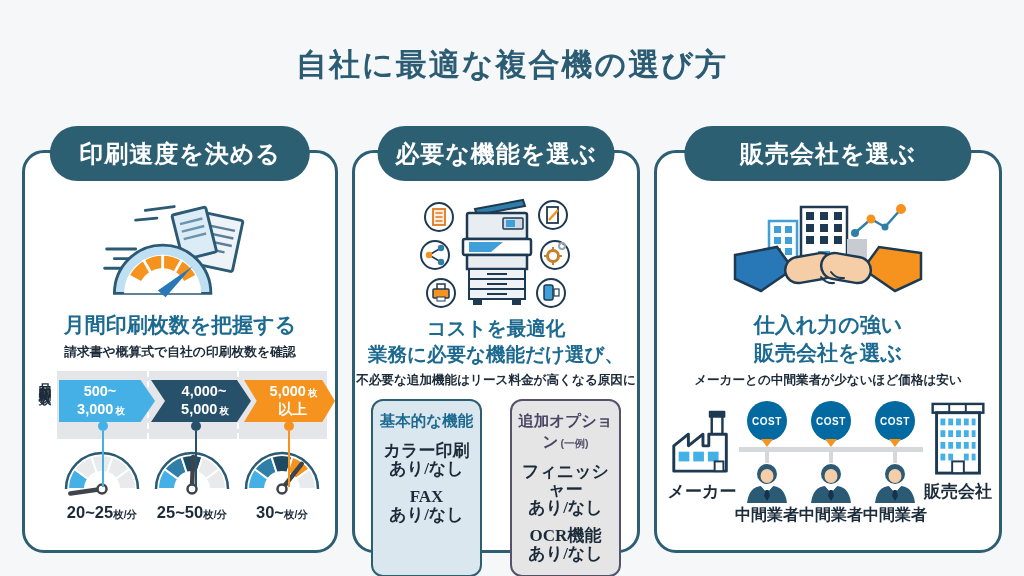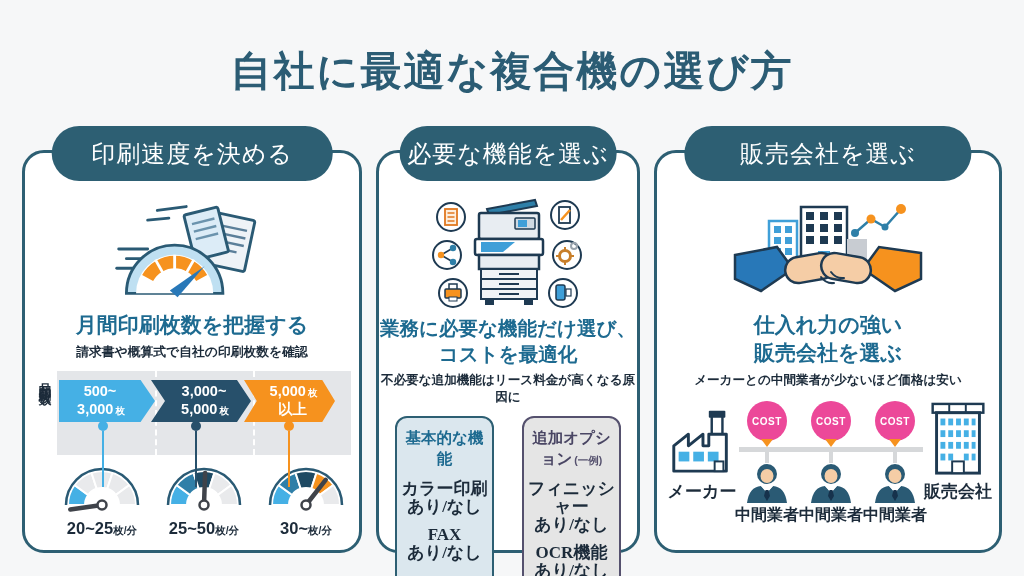--- a/index.html
+++ b/index.html
@@ -1,62 +1,62 @@
 <!DOCTYPE html>
 <html><head>
 <meta charset="utf-8">
 <style>
   * { margin:0; padding:0; box-sizing:border-box; }
   html,body { width:1024px; height:576px; }
   body { background:#f6f7f8; font-family:"Liberation Sans", sans-serif; overflow:hidden; }
   .page { position:relative; width:1024px; height:576px; }
 
   .main-title { position:absolute; top:44px; left:0; width:100%; text-align:center;
-    font-size:41px; font-weight:bold; color:#2b5c74; letter-spacing:2px; }
+    font-size:31px; font-weight:bold; color:#2b5c74; letter-spacing:2px; }
 
   .cards { position:absolute; top:150px; left:22px; width:980px; display:flex; gap:14px; }
   .card { position:relative; flex:1; height:403px; background:#fff;
     border:3px solid #2d5f73; border-radius:22px; }
   .pill { position:absolute; top:-27px; left:50%; transform:translateX(-50%);
     width:84%; height:55px; background:#2d5f73; border-radius:30px;
-    color:#fff; font-size:24px; font-weight:normal; letter-spacing:1px;
+    color:#fff; font-size:24px; font-weight:bold; letter-spacing:1px;
     display:flex; align-items:center; justify-content:center; white-space:nowrap; }
 
   .icon-area { display:flex; justify-content:center; }
   .card-heading { text-align:center; font-weight:bold; color:#1d6a90; }
   .card-sub { text-align:center; font-weight:bold; color:#1c2b3a; }
 
   
   .c1 .icon-area { margin-top:42px; height:108px; }
   .c1 .card-heading { margin-top:8px; font-size:21px; }
   .c1 .card-sub { margin-top:5px; font-size:12.8px; }
   .c1-diagram { margin:10px 8px 0 10px; display:flex; }
   .c1-axis { width:18px; writing-mode:vertical-rl; text-orientation:upright;
     font-size:12.5px; font-weight:bold; color:#1c2b3a; letter-spacing:2px; margin-top:2px; }
   .c1-main { flex:1; position:relative; margin-left:4px; }
-  .band { position:relative; height:84px; background:#e4e6e9; }
+  .band { position:relative; height:68px; background:#e4e6e9; }
   .sep { position:absolute; top:0; bottom:0; border-left:2px dashed #fff; }
   .sep.s1 { left:33.33%; } .sep.s2 { left:66.66%; }
   .chev { position:absolute; top:9px; height:42px; display:flex; flex-direction:column;
     justify-content:center; align-items:center; color:#fff; font-weight:bold;
     font-size:14.5px; line-height:17px; }
   .chev .u { font-size:9.5px; margin-left:2px; }
   .chev1 { left:2px; width:96px; background:#45b0e5;
     clip-path:polygon(0 0,85% 0,100% 50%,85% 100%,0 100%); padding-right:12px; }
   .chev2 { left:94px; width:100px; background:#27506b;
     clip-path:polygon(0 0,86% 0,100% 50%,86% 100%,0 100%,14% 50%); padding-left:8px; }
   .chev3 { left:187px; width:91px; background:#f6921e;
     clip-path:polygon(0 0,86% 0,100% 50%,86% 100%,0 100%,14% 50%); padding-left:8px; }
   .dotline { position:absolute; top:50px; width:10px; z-index:2; }
   .dotline .dot { width:10px; height:10px; border-radius:50%; }
   .dotline .line { width:2.5px; height:56px; margin-left:3.7px; }
   .d1 { left:41px; } .d1 .dot,.d1 .line { background:#45b0e5; }
   .d2 { left:134px; } .d2 .dot,.d2 .line { background:#27506b; }
   .d3 { left:227px; } .d3 .dot,.d3 .line { background:#f6921e; }
-  .gauges { display:flex; margin-top:4px;gap:12px; }
+  .gauges { display:flex; margin-top:4px; }
   .gauge-wrap { width:33.33%; text-align:center; }
   .speed-label { font-size:16.5px; font-weight:bold; color:#1c2b3a; margin-top:2px; white-space:nowrap; }
   .speed-label .u { font-size:10.5px; }
 
   
   .c2 .icon-area { margin-top:40px; height:118px; }
   .c2 .card-heading { margin-top:4px; font-size:19.5px; line-height:26px; }
   .c2 .card-sub { margin-top:5px; font-size:12.6px; }
   .boxes { display:flex; gap:28px; margin:10px 16px 0; }
   .fbox { flex:1; border-radius:12px; padding:10px 4px 12px; text-align:center; }
@@ -73,21 +73,21 @@
   .c3 .card-heading { margin-top:4px; font-size:21px; line-height:28px; }
   .c3 .card-sub { margin-top:5px; font-size:12.6px; }
   .c3-diagram { margin:12px 10px 0 12px; display:flex; }
   .c3-side { display:flex; flex-direction:column; align-items:center; }
   .c3-side.left { width:66px; padding-top:4px; }
   .c3-side.right { width:62px; }
   .side-label { font-size:17px; font-weight:bold; color:#1c2b3a; margin-top:3px; white-space:nowrap; }
   .c3-mid { flex:1; position:relative; display:flex; justify-content:space-around; }
   .cost-bar { position:absolute; left:4px; right:4px; top:46px; height:5px; background:#d6d8da; }
   .chain { display:flex; flex-direction:column; align-items:center; position:relative; }
-  .balloon { width:40px; height:40px; border-radius:50%; background:#ec4899; color:#fff;
+  .balloon { width:40px; height:40px; border-radius:50%; background:#0369a1; color:#fff;
     font-size:10px; font-weight:bold; letter-spacing:0.5px;
     display:flex; align-items:center; justify-content:center; position:relative; z-index:1; }
   .balloon::after { content:""; position:absolute; bottom:-6px; left:50%;
     transform:translateX(-50%); width:0; height:0;
     border-left:6px solid transparent; border-right:6px solid transparent;
     border-top:8px solid #f6921e; }
   .stub { width:4px; height:16px; background:#d6d8da; margin-top:6px; }
   .mm-label { font-size:16px; font-weight:bold; color:#1c2b3a; margin-top:2px; white-space:nowrap; }
 </style>
 </head>
@@ -147,21 +147,21 @@
         <div class="c1-axis">月間印刷枚数</div>
         <div class="c1-main">
           <div class="band">
             <div class="sep s1"></div>
             <div class="sep s2"></div>
             <div class="chev chev1">
               <div><span>500~</span><span class="u"></span></div>
               <div><span>3,000</span><span class="u">枚</span></div>
             </div>
             <div class="chev chev2">
-              <div><span>3,000~</span><span class="u"></span></div>
+              <div><span>4,000~</span><span class="u"></span></div>
               <div><span>5,000</span><span class="u">枚</span></div>
             </div>
             <div class="chev chev3">
               <div><span>5,000</span><span class="u">枚</span></div>
               <div><span>以上</span><span class="u"></span></div>
             </div>
           </div>
 
           <div class="dotline d1">
               <div class="dot"></div>
@@ -280,22 +280,22 @@
             </g>
             <circle cx="151" cy="53" r="3" fill="none" stroke="#9aa4ad" stroke-width="2"></circle>
             <circle cx="140" cy="100" r="14" fill="#fff" stroke="#1e3a52" stroke-width="2"></circle>
             <rect x="133" y="92" width="9" height="15" rx="2" fill="#3f9fd8" stroke="#1e3a52" stroke-width="1.5"></rect>
             <rect x="143" y="96" width="5" height="7" fill="#fff" stroke="#1e3a52" stroke-width="1.2"></rect>
           </g>
         </svg>
       </div>
 
       <div class="card-heading">
+        <div>コストを最適化</div>
         <div>業務に必要な機能だけ選び、</div>
-        <div>コストを最適化</div>
       </div>
       <div class="card-sub">不必要な追加機能はリース料金が高くなる原因に</div>
 
       <div class="boxes">
         <div class="fbox basic">
           <div class="fbox-title">基本的な機能</div>
           <div class="fbox-item">
             <div>カラー印刷</div>
             <div>あり/なし</div>
           </div>

